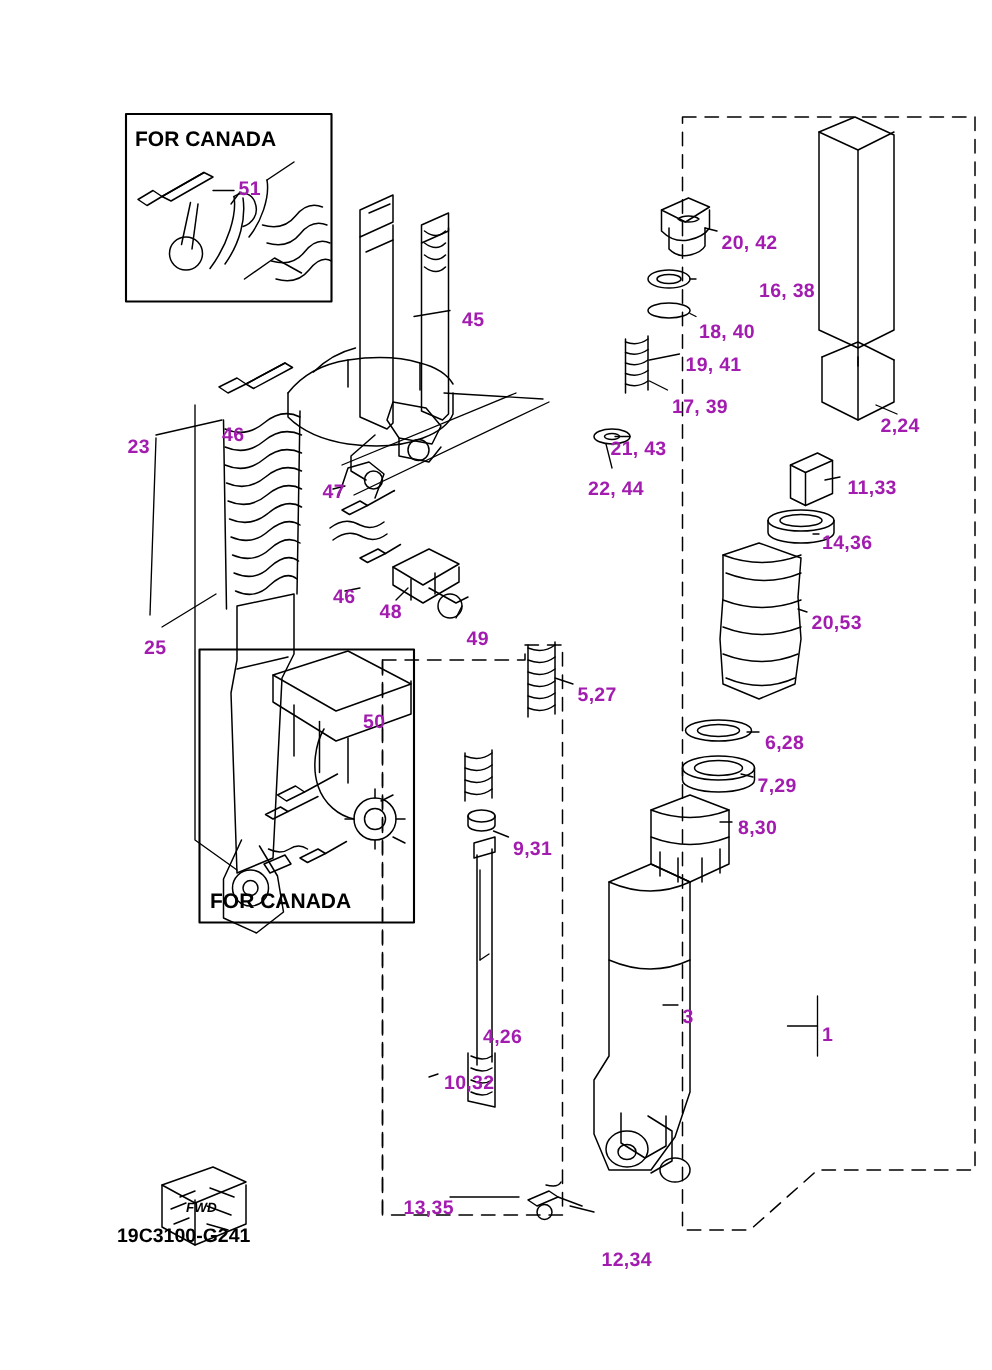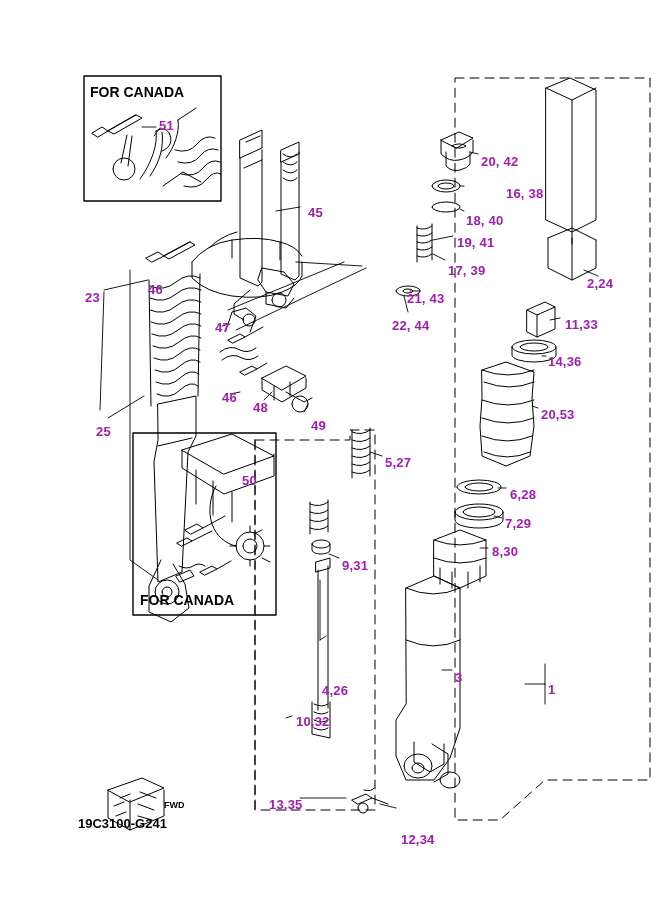--- a/index.html
+++ b/index.html
@@ -46,23 +46,23 @@
     font-family: "Liberation Sans", sans-serif;
     font-size: 13px;
     font-weight: bold;
     color: #000000;
     white-space: nowrap;
   }
   .fwd-text {
     position: absolute;
     font-family: "Liberation Sans", sans-serif;
     font-size: 9px;
+    font-style: italic;
     font-weight: bold;
     color: #000000;
-    margin-left: 40px;
   }
 </style>
 </head>
 <body>
 
 <div id="page">
 
   <svg class="diagram" viewBox="0 0 661 913">
     <g fill="none" stroke="#000000" stroke-width="1" stroke-linecap="round" stroke-linejoin="round">
 

